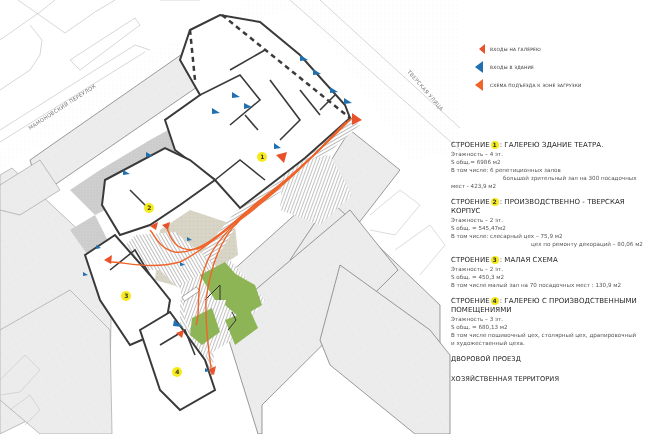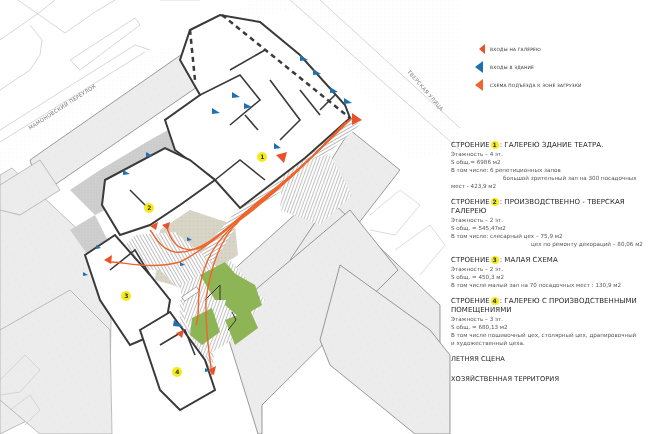--- a/index.html
+++ b/index.html
@@ -219,21 +219,21 @@
     <div class="bld-title"><span>СТРОЕНИЕ</span><span class="badge">1</span><span>: ГАЛЕРЕЮ ЗДАНИЕ ТЕАТРА.</span></div>
     <div class="bld-line">Этажность – 4 эт.</div>
     <div class="bld-line">S общ.= 6986 м2</div>
     <div class="bld-line">В том числе:  6 репетиционных залов</div>
     <div class="bld-line indent">большой зрительный зал на 300 посадочных</div>
     <div class="bld-line">мест  - 423,9 м2</div>
   </div>
 
   <div class="bld">
     <div class="bld-title"><span>СТРОЕНИЕ</span><span class="badge">2</span><span>: ПРОИЗВОДСТВЕННО - ТВЕРСКАЯ</span></div>
-    <div class="bld-title">ГАЛЕРЕЮ</div>
+    <div class="bld-title">КОРПУС</div>
     <div class="bld-line">Этажность – 2 эт.</div>
     <div class="bld-line">S общ. = 545,47м2</div>
     <div class="bld-line"> В том числе: слесарный цех – 75,9 м2</div>
     <div class="bld-line indent2">цех по ремонту декораций – 80,06 м2</div>
   </div>
 
   <div class="bld">
     <div class="bld-title"><span>СТРОЕНИЕ</span><span class="badge">3</span><span>: МАЛАЯ СХЕМА</span></div>
     <div class="bld-line">Этажность – 2 эт.</div>
     <div class="bld-line">S общ. = 450,3 м2</div>
@@ -242,15 +242,15 @@
 
   <div class="bld">
     <div class="bld-title"><span>СТРОЕНИЕ</span><span class="badge">4</span><span>: ГАЛЕРЕЮ С ПРОИЗВОДСТВЕННЫМИ</span></div>
     <div class="bld-title">ПОМЕЩЕНИЯМИ</div>
     <div class="bld-line">Этажность – 3 эт.</div>
     <div class="bld-line">S общ. = 680,13 м2</div>
     <div class="bld-line">В том числе пошивочный цех, столярный цех, драпировочный</div>
     <div class="bld-line">и художественный цеха.</div>
   </div>
 
-  <div class="zone-label">ЛЕТНЯЯ СЦЕНА</div>
+  <div class="zone-label">ДВОРОВОЙ ПРОЕЗД</div>
   <div class="zone-label">ХОЗЯЙСТВЕННАЯ ТЕРРИТОРИЯ</div>
 </div>
 
 </body></html>

